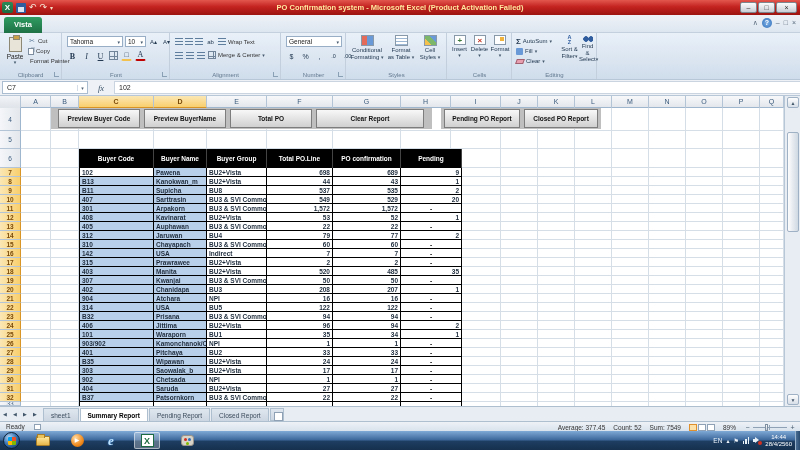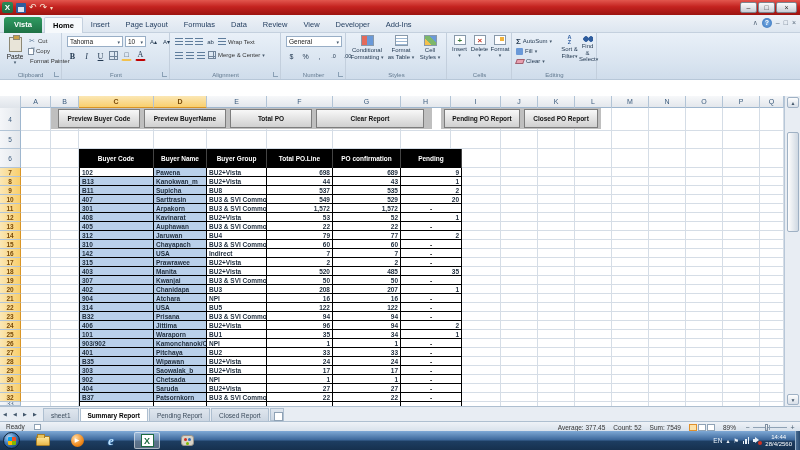--- a/index.html
+++ b/index.html
@@ -198,40 +198,30 @@
 <div class="screen">
 
   <div class="titlebar">
     <div class="qat">
       <div class="xl-logo">X</div>
       <div class="save-ic"></div>
       <span class="qglyph">↶</span>
       <span class="qglyph">↷</span>
       <span class="qcaret">▾</span>
     </div>
+    <div class="title-text">PO Confirmation system  -  Microsoft Excel (Product Activation Failed)</div>
     <div class="winbtns">
       <div class="wbtn">–</div>
       <div class="wbtn">□</div>
       <div class="wbtn close">×</div>
     </div>
   </div>
 
   <div class="tabrow">
     <div class="file-tab">Vista</div>
-    <div class="rtabs" id="rtabs">
-        <div class="rtab active">Home</div>
-        <div class="rtab">Insert</div>
-        <div class="rtab">Page Layout</div>
-        <div class="rtab">Formulas</div>
-        <div class="rtab">Data</div>
-        <div class="rtab">Review</div>
-        <div class="rtab">View</div>
-        <div class="rtab">Developer</div>
-        <div class="rtab">Add-Ins</div>
-      </div>
     <div class="tabrow-right">
       <span class="mini">∧</span>
       <span class="help-ic">?</span>
       <span class="mini">–</span>
       <span class="mini">□</span>
       <span class="mini">×</span>
     </div>
   </div>
 
   <div class="ribbon">
@@ -397,20 +387,28 @@
       </div>
       <div class="bigbtn" style="left:66px;width:17px">
         <div class="bic bino-ic"></div>
         <div>Find &amp;</div>
           <div><span>Select</span><span class="caret-s">▾</span></div>
       </div>
       <div class="gl">Editing</div>
     </div>
   </div>
 
+  <div class="fbar">
+    <div class="namebox">
+      <span class="nbt">C7</span>
+      <span class="nbc">▾</span>
+    </div>
+    <div class="fx">fx</div>
+    <div class="fval">102</div>
+  </div>
 
   <div class="colheaders">
     <div class="corner"></div>
     <div id="colhdrs" style="display:flex">
         <div class="ch" style="width: 30px;">A</div>
         <div class="ch" style="width: 28px;">B</div>
         <div class="ch sel" style="width: 75px;">C</div>
         <div class="ch sel" style="width: 53px;">D</div>
         <div class="ch" style="width: 60px;">E</div>
         <div class="ch" style="width: 66px;">F</div>

